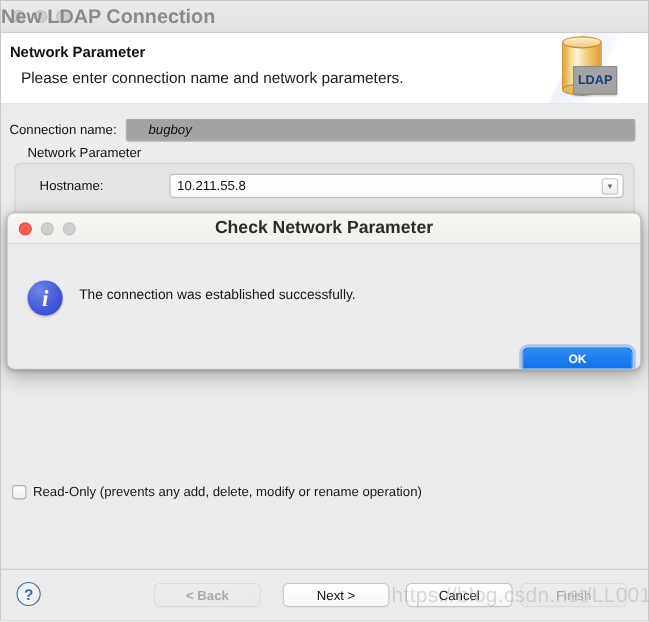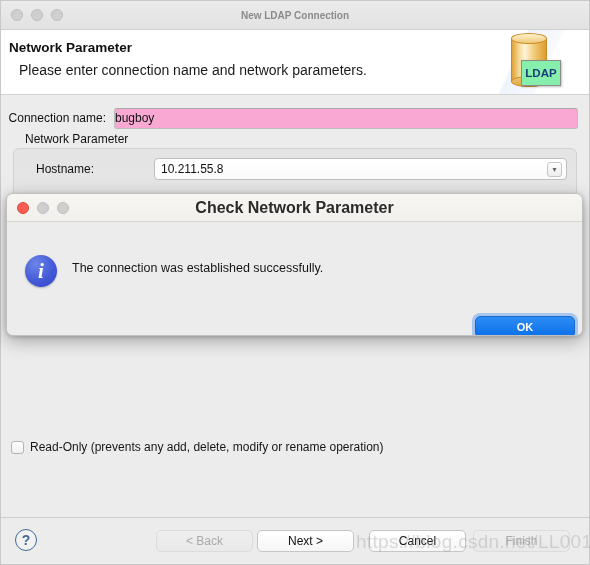--- a/index.html
+++ b/index.html
@@ -55,22 +55,22 @@
     border: 1px solid #bfbfbf;
     box-sizing: border-box;
   }
   .light.red-active {
     background: #fa5c51;
     border-color: #e0483e;
   }
   .title-text {
     position: absolute;
     left: 0; right: 0;
-    text-align: center;
-    font-size: 10px;
+    text-align: left;
+    font-size: 18px;
     font-weight: bold;
     color: #8b8b8b;
     pointer-events: none;
   }
 
   
   .header {
     background: #ffffff;
     border-bottom: 1px solid #d3d3d3;
     height: 64px;
@@ -134,21 +134,21 @@
     border: 1px solid #c98c22;
     border-radius: 50%;
     box-sizing: border-box;
   }
   .ldap-badge {
     position: absolute;
     left: 18px;
     top: 24px;
     width: 40px;
     height: 26px;
-    background: #86efac;
+    background: #a3a3a3;
     border: 1.5px solid #8c8c8c;
     display: flex;
     align-items: center;
     justify-content: center;
     font-size: 11.5px;
     font-weight: bold;
     color: #1b3c7a;
     box-shadow: 1px 1px 2px rgba(0,0,0,.25);
     box-sizing: border-box;
   }
@@ -171,32 +171,33 @@
   }
   .lbl {
     font-size: 12px;
     color: #111;
   }
   .lbl-conn { width: 105px; text-align: right; padding-right: 8px; }
 
   .textfield {
     flex: 1;
     height: 21px;
-    background: #f9a8d4;
+    background: #a3a3a3;
     border: 1px solid #bdbdbd;
     border-top-color: #a9a9a9;
     border-radius: 3px;
     font-size: 12px;
     color: #111;
-    padding: 0 0;
+    padding: 0 20px;
     box-sizing: border-box;
     display: flex;
     align-items: center;
     margin-right: 11px;
     font-family: "Liberation Sans", sans-serif;
+    font-style: italic;
   }
 
   .group-label {
     position: absolute;
     left: 24px;
     top: 37px;
     font-size: 12px;
     color: #111;
   }
 
@@ -318,21 +319,21 @@
     align-items: center;
     justify-content: center;
     box-sizing: border-box;
     font-family: "Liberation Sans", sans-serif;
   }
   .btn.disabled {
     background: linear-gradient(to bottom, #eeeeee, #e9e9e9);
     border-color: #dcdcdc;
     color: #aaaaaa;
   }
-  .btn-back   { left: 155px; width: 97px; }
+  .btn-back   { left: 139px; width: 97px; font-weight: bold; }
   .btn-next   { left: 256px; width: 97px; }
   .btn-cancel { left: 368px; width: 97px; }
   .btn-finish { left: 472px; width: 97px; }
 
   
   .modal {
     position: absolute;
     left: 6px;
     top: 193px;
     width: 577px;

